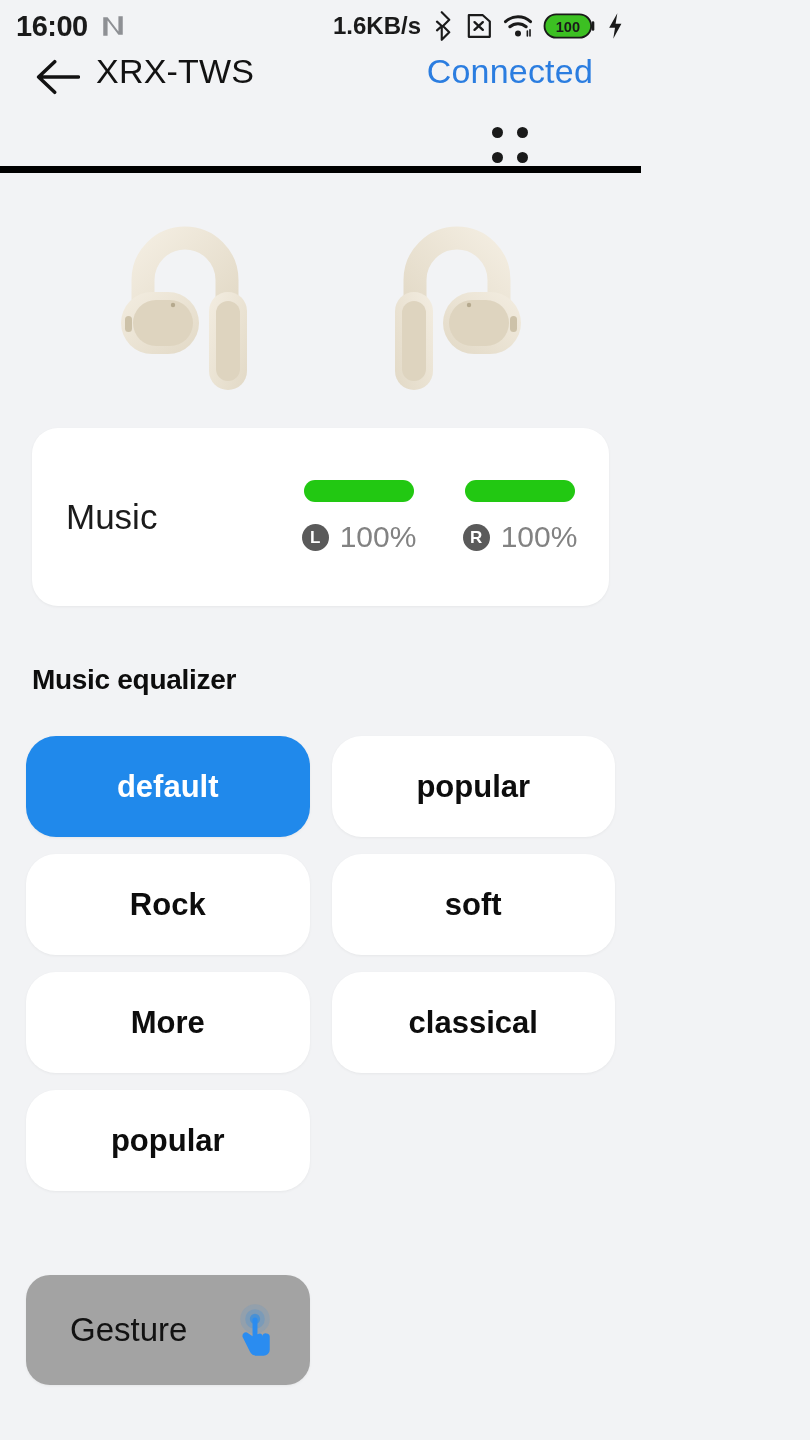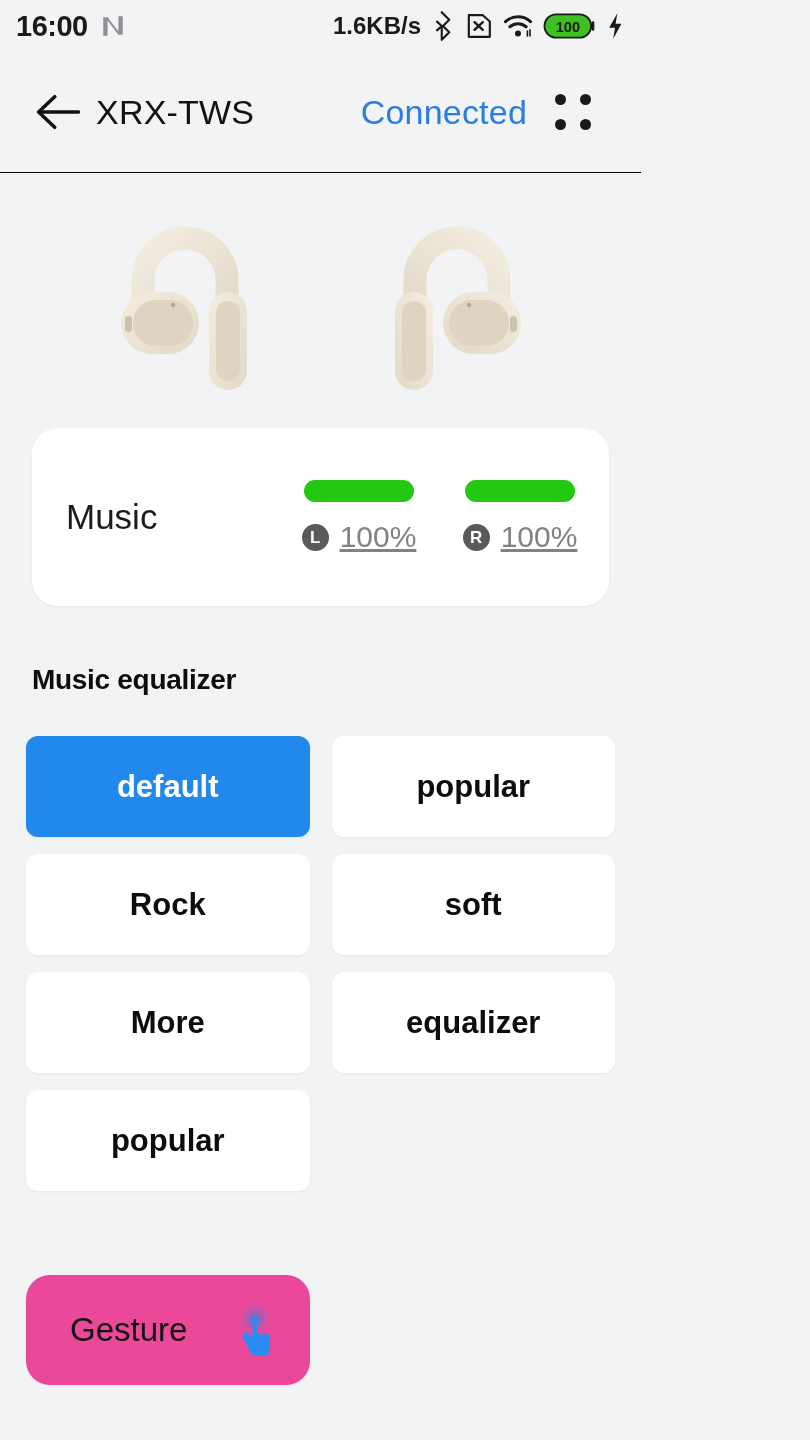--- a/index.html
+++ b/index.html
@@ -18,26 +18,26 @@
   }
   .sb-left { display: flex; align-items: center; gap: 12px; }
   .sb-time { font-size: 29px; font-weight: 700; color: #1a1a1a; letter-spacing: -0.5px; }
   .sb-right { margin-left: auto; display: flex; align-items: center; gap: 10px; }
   .sb-speed { font-size: 24px; font-weight: 700; color: #1a1a1a; }
   .icon-svg { display: block; }
 
   
   .header {
     height: 121px; background: #f2f3f5;
-    display: flex; align-items: center; padding: 0 48px 0 32px;
-    border-bottom: 1px solid #000000;
+    display: flex; padding: 0 48px 0 32px;
+    border-bottom: 7px solid #000000;
   }
   .back-btn { width: 50px; height: 50px; display: flex; align-items: center; justify-content: center; cursor: pointer; }
   .hdr-title { font-size: 34px; color: #121212; margin-left: 14px; font-weight: 400; letter-spacing: 0.2px; }
-  .hdr-right { margin-left: auto; display: flex; align-items: center; gap: 26px; }
+  .hdr-right { margin-left: auto; display: flex; align-items: center; gap: 34px; flex-direction: column; }
   .hdr-status { font-size: 34px; color: #2b7de0; font-weight: 400; letter-spacing: 0.2px; cursor: pointer; }
   .dots4 {
     width: 40px; height: 40px; display: grid;
     grid-template-columns: 11px 11px; grid-template-rows: 11px 11px;
     gap: 14px; align-content: center; justify-content: center; cursor: pointer;
   }
   .dots4 i { width: 11px; height: 11px; border-radius: 50%; background: #1a1a1a; display: block; }
 
   
   .buds { height: 255px; display: flex; align-items: center; justify-content: center; gap: 56px; }
@@ -53,49 +53,49 @@
   .power-label { font-size: 35px; color: #1b1b1b; font-weight: 400; }
   .batt-group { margin-left: auto; display: flex; gap: 51px; }
   .batt { width: 110px; display: flex; flex-direction: column; align-items: center; gap: 18px; }
   .batt-bar { width: 110px; height: 22px; border-radius: 11px; background: #22c812; }
   .batt-row { display: flex; align-items: center; gap: 11px; }
   .lr-badge {
     width: 27px; height: 27px; border-radius: 50%; background: #5a5a5a;
     color: #fff; font-size: 17px; font-weight: 700;
     display: flex; align-items: center; justify-content: center; line-height: 1;
   }
-  .batt-pct { font-size: 30px; color: #828282; text-decoration: underline; }
+  .batt-pct { font-size: 30px; color: #828282; }
 
   
   .section-title {
     font-size: 28px; font-weight: 700; color: #0d0d0d;
     padding: 0 32px; letter-spacing: -0.3px;
   }
 
   
   .eq-grid {
     display: grid; grid-template-columns: 1fr 1fr;
     gap: 17px 22px; padding: 0 26px;
   }
   .eq-btn {
-    height: 101px; border-radius: 12px; background: #fff;
+    height: 101px; border-radius: 30px; background: #fff;
     display: flex; align-items: center; justify-content: center;
     font-size: 31px; font-weight: 700; color: #0d0d0d;
     box-shadow: 0 1px 3px rgba(0,0,0,0.05); cursor: pointer;
     border: none; font-family: "Liberation Sans", sans-serif;
   }
   .eq-btn.selected { background: #2089eb; color: #ffffff; }
 
   
   .more-grid {
     display: grid; grid-template-columns: 1fr 1fr;
     gap: 17px 22px; padding: 0 26px;
   }
   .more-card {
-    height: 110px; border-radius: 24px; background: #ec4899;
+    height: 110px; border-radius: 24px; background: #a3a3a3;
     display: flex; align-items: center; padding: 0 30px 0 44px;
     box-shadow: 0 1px 3px rgba(0,0,0,0.05); cursor: pointer;
   }
   .more-label { font-size: 33px; color: #121212; font-weight: 400; }
   .more-icon { margin-left: auto; display: flex; align-items: center; justify-content: center; }
 </style>
 </head>
 <body>
 
 <div class="screen">
@@ -220,21 +220,21 @@
 
   <div style="height:58px"></div>
   <div class="section-title">Music equalizer</div>
   <div style="height:40px"></div>
   <div class="eq-grid">
     <button class="eq-btn selected">default</button>
     <button class="eq-btn">popular</button>
     <button class="eq-btn">Rock</button>
     <button class="eq-btn">soft</button>
     <button class="eq-btn">More</button>
-    <button class="eq-btn">equalizer</button>
+    <button class="eq-btn">classical</button>
     <button class="eq-btn">popular</button>
   </div>
 
   <div style="height:44px"></div>
   <div style="height:40px"></div>
   <div class="more-grid">
     <div class="more-card">
       <span class="more-label">Gesture</span>
       <span class="more-icon">
         <svg width="50" height="54" viewBox="0 0 40 44">

